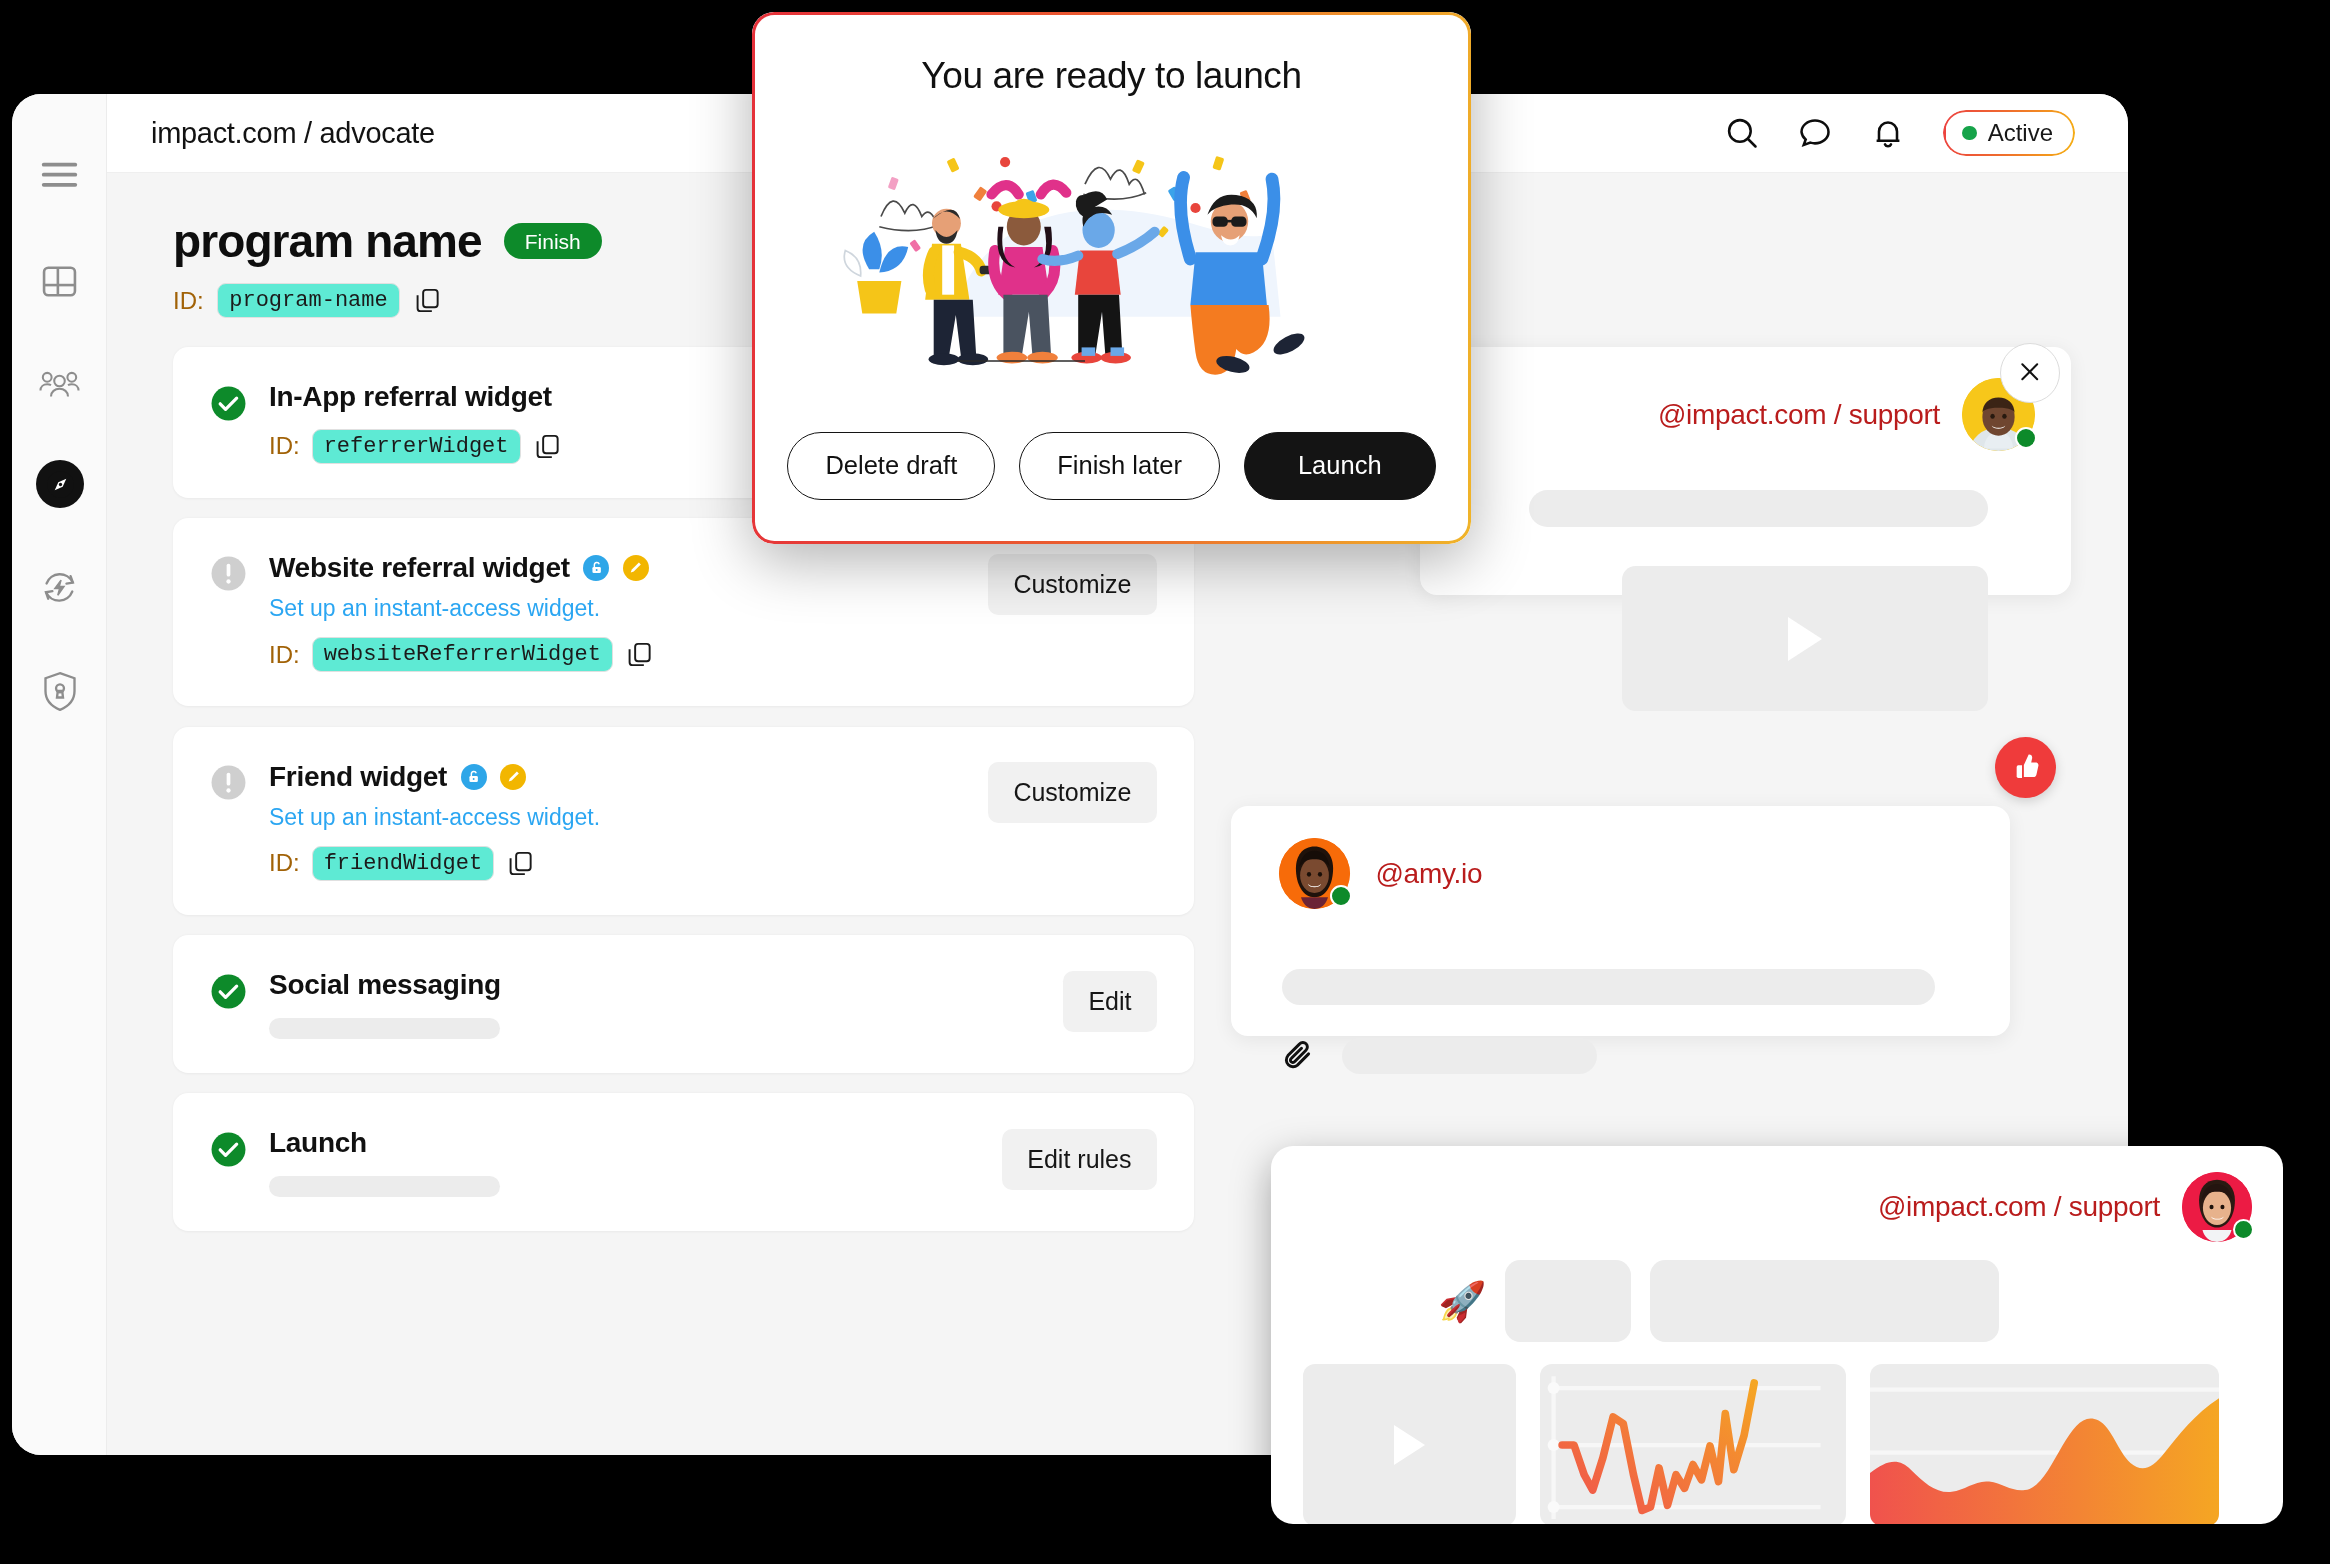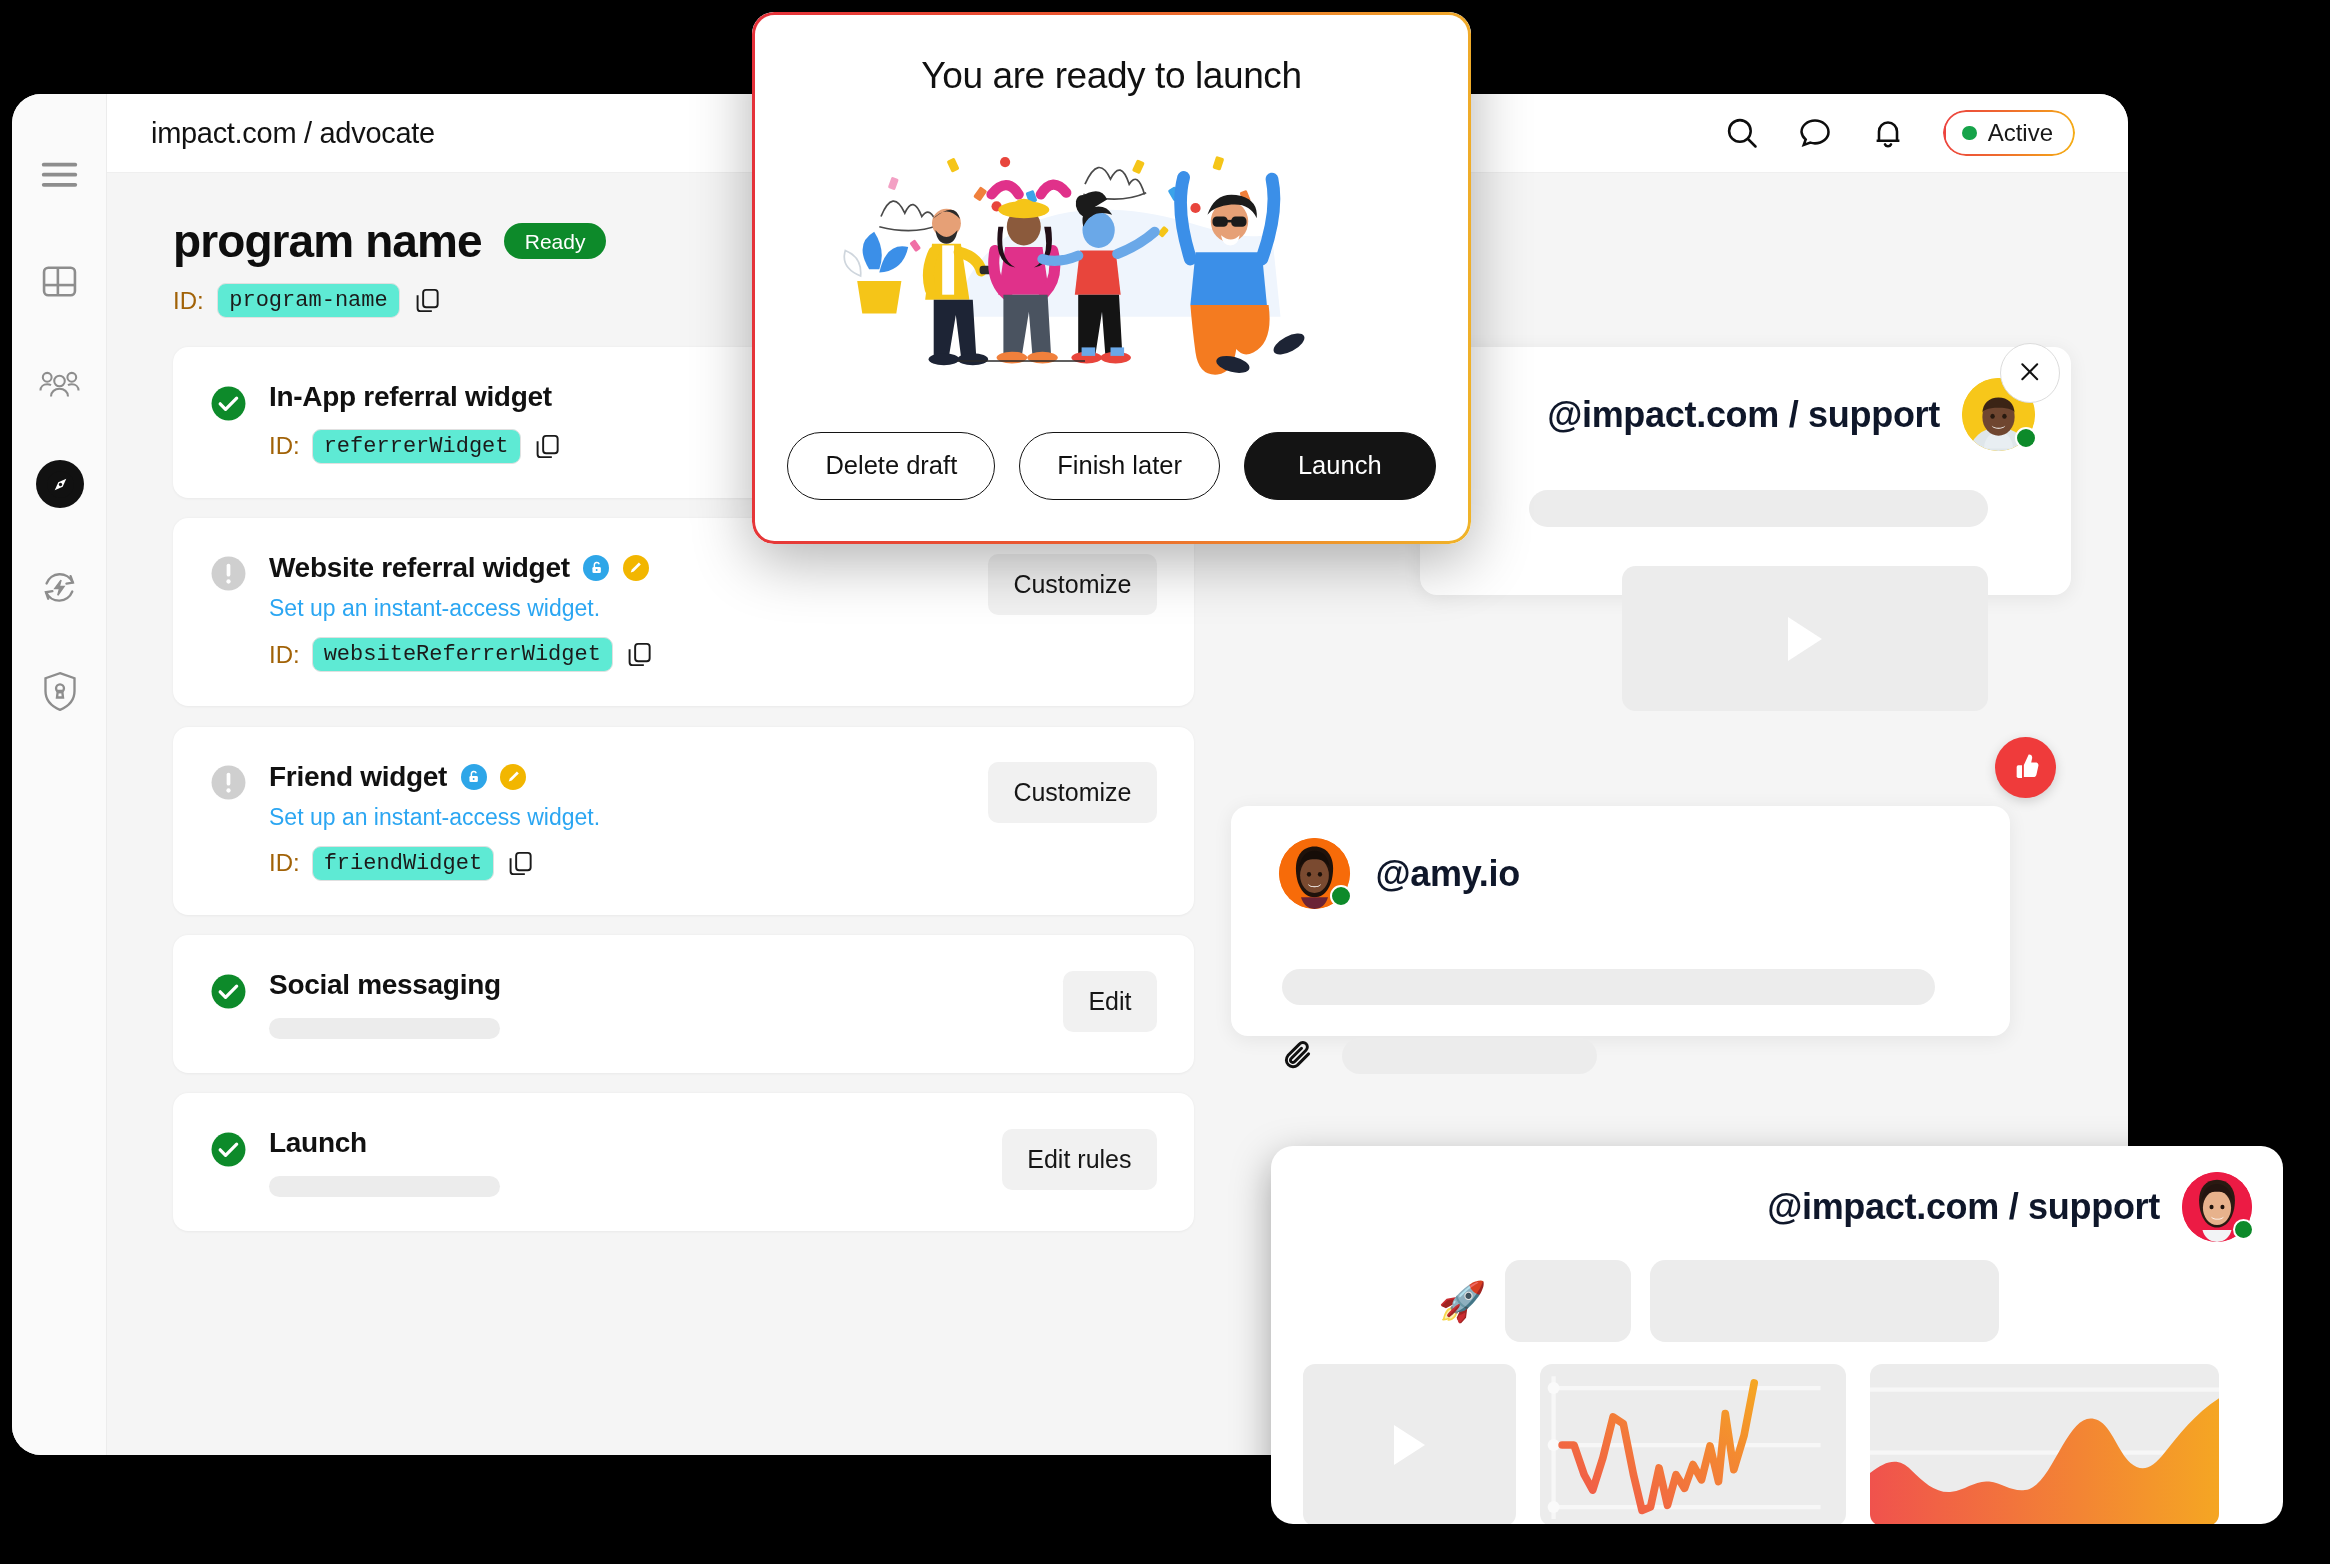--- a/index.html
+++ b/index.html
@@ -120,21 +120,21 @@
   
   .panel {
     position: absolute; background: #fff; border-radius: 17px;
     box-shadow: 0 3.4px 18.7px rgba(0,0,0,.07);
   }
   #support-panel { left: 1420px; top: 347px; width: 651px; height: 248px; }
   .support-head {
     display: flex; align-items: center; justify-content: flex-end;
     gap: 22px; padding: 31px 36px 0 0;
   }
-  .handle-text { font-size: 36px; font-weight: 700; color: #0f172a; letter-spacing: -0.3px; white-space: nowrap; }
+  .handle-text { font-size: 28px; font-weight: 400; color: #b91c1c; letter-spacing: -0.3px; white-space: nowrap; }
   .avatar-wrap { position: relative; flex: none; }
   .avatar { border-radius: 50%; overflow: hidden; position: relative; }
   .online-dot {
     position: absolute; right: -1.7px; bottom: 1.7px; border-radius: 50%;
     background: #0d8a2a; border: 2.6px solid #fff;
   }
   .line-ph { background: #ececec; border-radius: 850px; }
   .media-ph { background: #ececec; border-radius: 13.6px; display: flex; align-items: center; justify-content: center; }
   .play-tri { width: 0; height: 0; border-style: solid; border-color: transparent transparent transparent #fff; }
 
@@ -255,21 +255,21 @@
           <span>Active</span>
         </div>
       </div>
     </header>
 
     <main class="content">
 
       <div class="page-head">
         <div class="title-row">
           <div class="page-title">program name</div>
-          <div class="ready-badge">Ready</div>
+          <div class="ready-badge">Finish</div>
         </div>
         <div class="id-row">
           <span class="id-label">ID:</span>
           <span class="id-chip">program-name</span>
           <span class="copy-btn">
             <svg width="29" height="29" viewBox="0 0 24 24" fill="none" stroke="#1a1a1a" stroke-width="1.6">
               <rect x="8.4" y="3.2" width="12" height="14.4" rx="2.4"></rect>
               <path d="M15.6 20.8H6.2a2.4 2.4 0 0 1-2.4-2.4V7.6"></path>
             </svg>
           </span>

